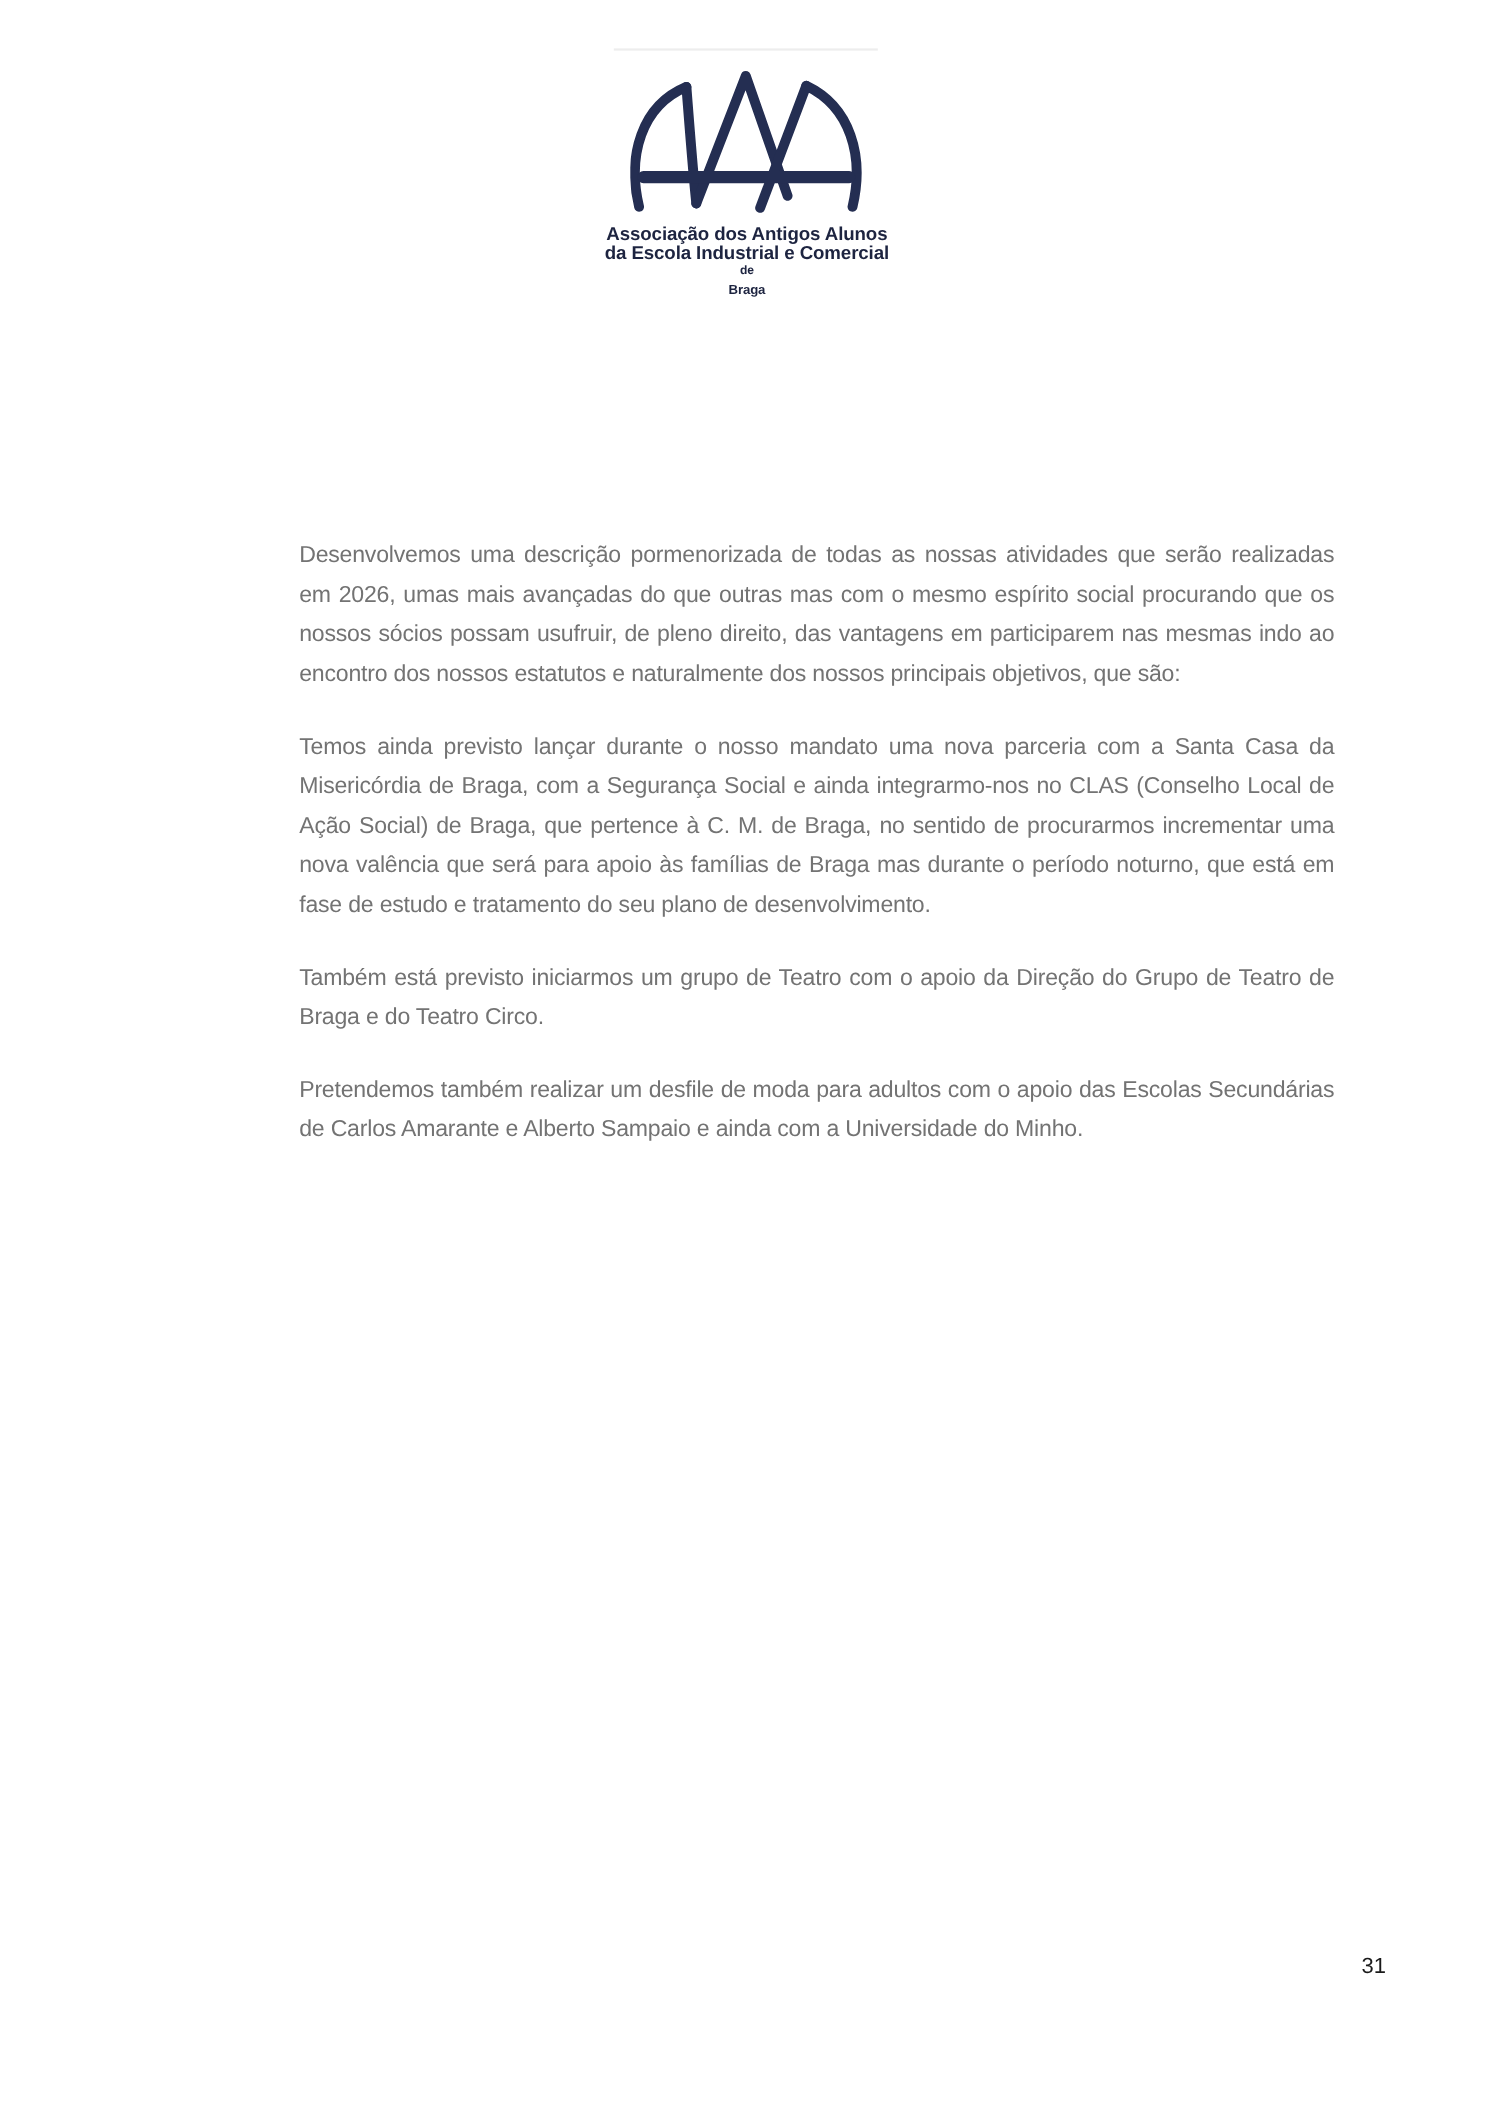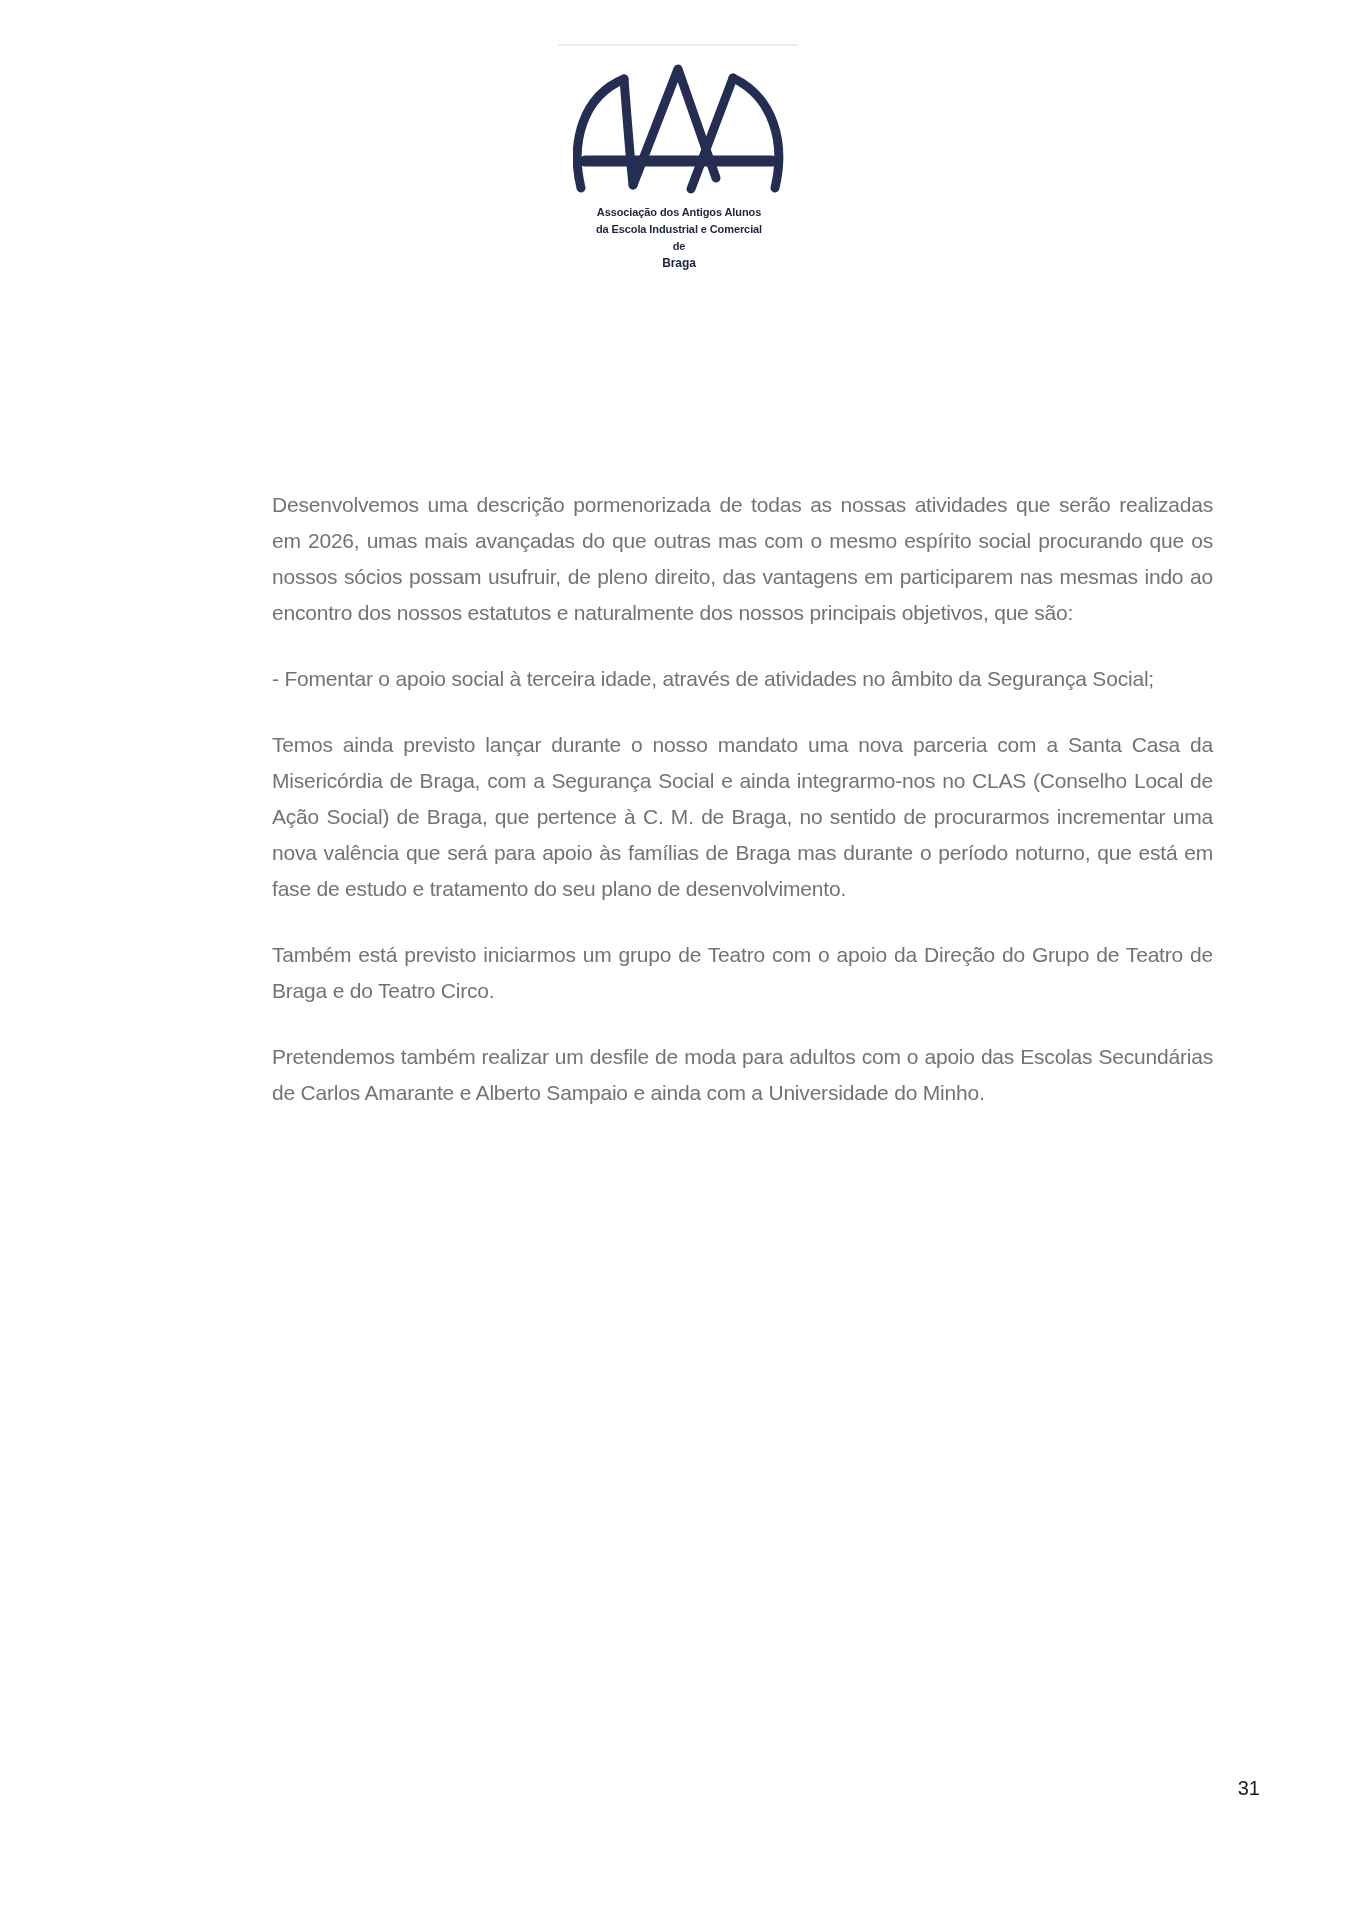--- a/index.html
+++ b/index.html
@@ -33,21 +33,21 @@
   .logo-mark {
     display: block;
     margin: 0 auto 6px auto;
   }
   .logo-text-line {
     font-weight: 700;
     color: #1d2440;
     line-height: 17px;
     letter-spacing: -0.1px;
   }
-  .lt-size-a { font-size: 11px; }
+  .lt-size-a { font-size: 17px; }
   .lt-size-b { font-size: 11px; }
   .lt-size-c { font-size: 12px; }
   .heading {
     position: absolute;
     left: 275px;
     top: 366px;
     font-size: 36px;
     font-weight: 700;
     color: #0f0f0f;
     letter-spacing: -0.5px;
@@ -97,21 +97,20 @@
     </svg>
     <div class="logo-text-line lt-size-a">Associação dos Antigos Alunos</div>
     <div class="logo-text-line lt-size-a">da Escola Industrial e Comercial</div>
     <div class="logo-text-line lt-size-b">de</div>
     <div class="logo-text-line lt-size-c">Braga</div>
   </div>
 
 
   <div class="content">
     <p>Desenvolvemos uma descrição pormenorizada de todas as nossas atividades que serão realizadas em 2026, umas mais avançadas do que outras mas com o mesmo espírito social procurando que os nossos sócios possam usufruir, de pleno direito, das vantagens em participarem nas mesmas indo ao encontro dos nossos estatutos e naturalmente dos nossos principais objetivos, que são:</p>
-    <p>- Fomentar o apoio social à terceira idade, através de atividades no âmbito da Segurança Social;</p>
     <p>Temos ainda previsto lançar durante o nosso mandato uma nova parceria com a Santa Casa da Misericórdia de Braga, com a Segurança Social e ainda integrarmo-nos no CLAS (Conselho Local de Ação Social) de Braga, que pertence à C. M. de Braga, no sentido de procurarmos incrementar uma nova valência que será para apoio às famílias de Braga mas durante o período noturno, que está em fase de estudo e tratamento do seu plano de desenvolvimento.</p>
     <p>Também está previsto iniciarmos um grupo de Teatro com o apoio da Direção do Grupo de Teatro de Braga e do Teatro Circo.</p>
     <p>Pretendemos também realizar um desfile de moda para adultos com o apoio das Escolas Secundárias de Carlos Amarante e Alberto Sampaio e ainda com a Universidade do Minho.</p>
   </div>
 
   <div class="page-number">31</div>
 
 </div>
 
 </body></html>

